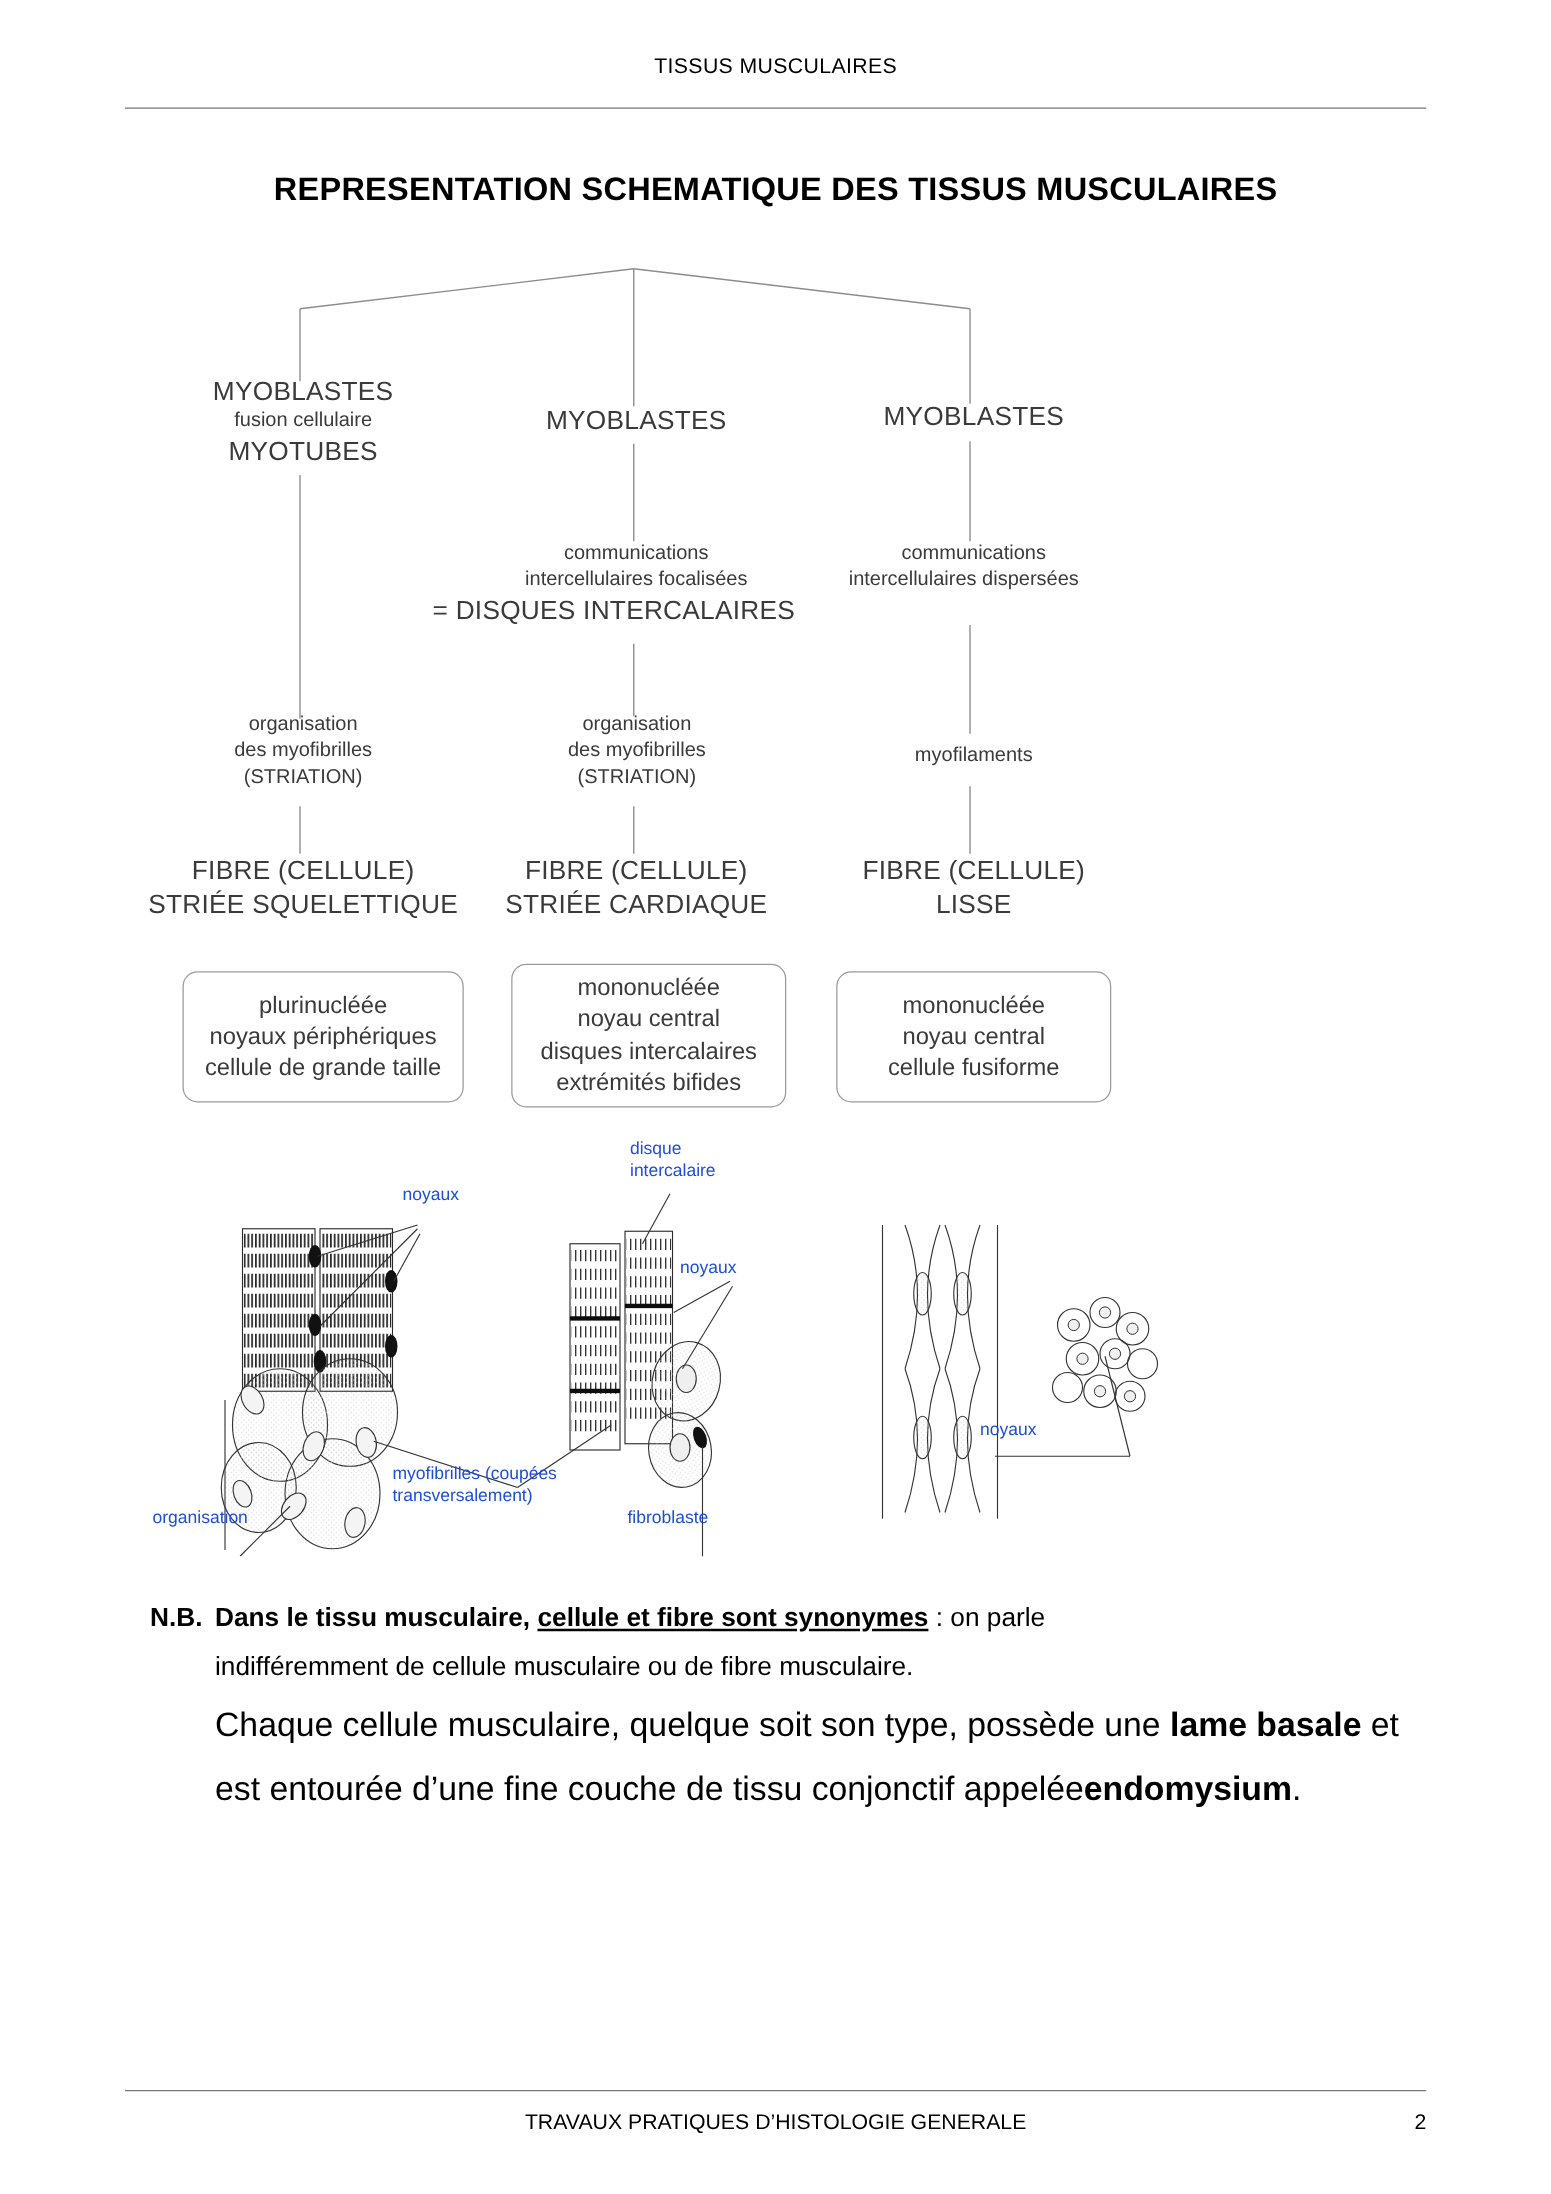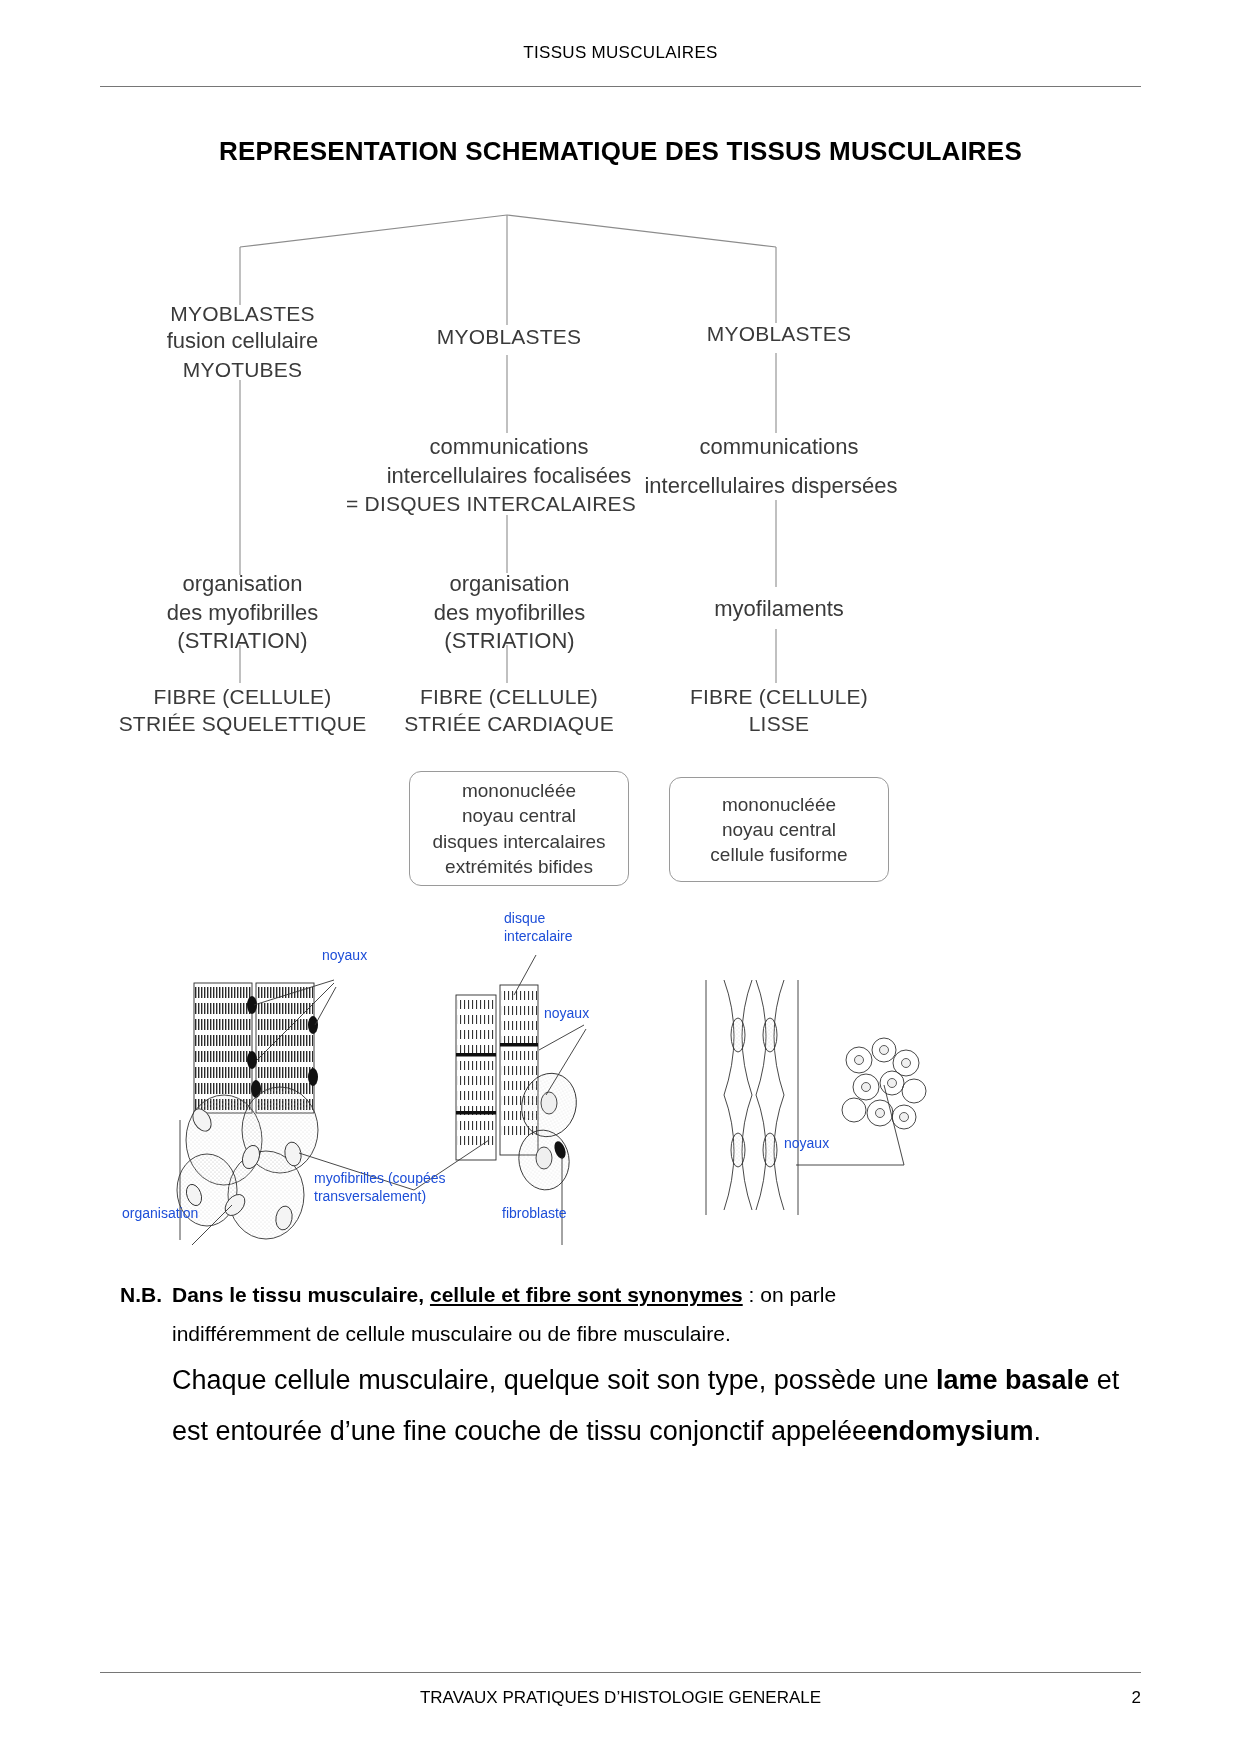--- a/index.html
+++ b/index.html
@@ -37,21 +37,21 @@
   }
   .flow svg { position:absolute; left:0; top:0; }
 
   .node {
     position:absolute;
     text-align:center;
     line-height:1.30;
     color:#3a3a3a;
   }
   .node .big  { font-size:21px; letter-spacing:.2px; }
-  .node .small{ font-size:22px; }
+  .node .small{ font-size:16px; }
 
   
   .char-box {
     position:absolute;
     border:1.2px solid #9a9a9a;
     border-radius:12px;
     text-align:center;
     font-size:19px;
     line-height:1.32;
     color:#3a3a3a;
@@ -142,20 +142,27 @@
     <div class="small">organisation</div>
     <div class="small">des myofibrilles</div>
     <div class="small">(STRIATION)</div>
   </div>
 
   <div class="node" style="left:26px; top:478px; width:265px;">
     <div class="big">FIBRE (CELLULE)</div>
     <div class="big">STRIÉE SQUELETTIQUE</div>
   </div>
 
+  <div class="char-box" style="left:62px; top:572px; width:225px; height:105px;">
+    <div>
+      <span>plurinucléée</span>
+      <span>noyaux périphériques</span>
+      <span>cellule de grande taille</span>
+    </div>
+  </div>
 
   <div class="node" style="left:330px; top:118px; width:190px;">
     <div class="big">MYOBLASTES</div>
   </div>
 
   <div class="node" style="left:295px; top:228px; width:260px;">
     <div class="small">communications</div>
     <div class="small">intercellulaires focalisées</div>
     <div class="big" style="white-space:nowrap; margin-left:-36px;">= DISQUES INTERCALAIRES</div>
   </div>
@@ -179,21 +186,21 @@
       <span>extrémités bifides</span>
     </div>
   </div>
 
   <div class="node" style="left:600px; top:115px; width:190px;">
     <div class="big">MYOBLASTES</div>
   </div>
 
   <div class="node" style="left:560px; top:228px; width:270px;">
     <div class="small">communications</div>
-    <div class="small" style="white-space:nowrap; margin-left:-16px;margin-top:10px;">intercellulaires dispersées</div>
+    <div class="small" style="white-space:nowrap; margin-left:-16px;">intercellulaires dispersées</div>
   </div>
 
   <div class="node" style="left:600px; top:390px; width:190px;">
     <div class="small">myofilaments</div>
   </div>
 
   <div class="node" style="left:580px; top:478px; width:230px;">
     <div class="big">FIBRE (CELLULE)</div>
     <div class="big">LISSE</div>
   </div>

